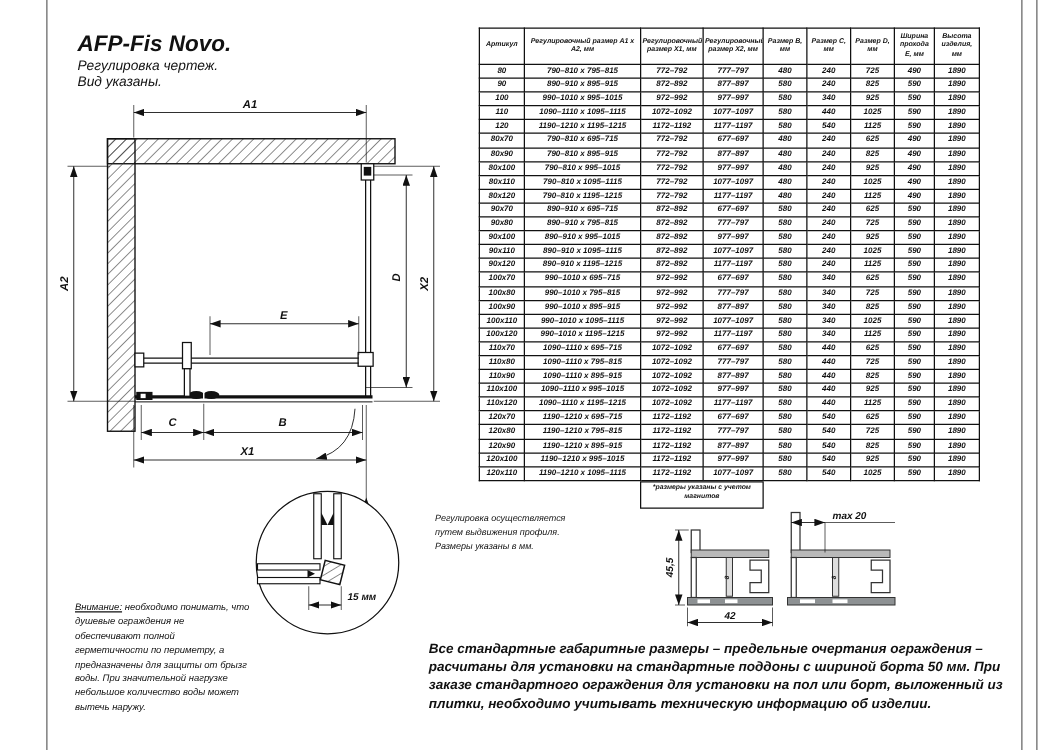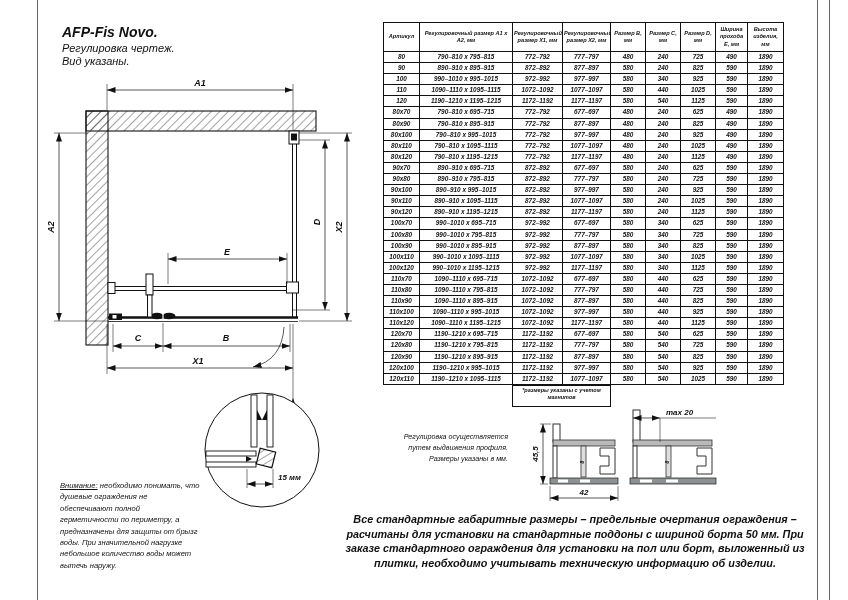--- a/index.html
+++ b/index.html
@@ -3,49 +3,48 @@
 <meta charset="utf-8">
 <style>
   html,body{margin:0;padding:0;}
   body{
     width:848px;height:600px;position:relative;background:#fff;overflow:hidden;
     font-family:"Liberation Sans",sans-serif;color:#111;
   }
   .frame-line{position:absolute;top:0;bottom:0;width:1px;background:#666;}
   
   .title{position:absolute;left:62px;top:24px;font-style:italic;line-height:1.25;}
-  .title .t1{font-weight:bold;font-size:14px;}
+  .title .t1{font-weight:bold;font-size:18px;}
   .title .t2{font-size:11px;}
   
   .tblwrap{position:absolute;left:383px;top:22px;}
   table.sizes{border-collapse:collapse;table-layout:fixed;width:400px;}
   table.sizes th,table.sizes td{
     border:1px solid #111;font-style:italic;font-weight:bold;text-align:center;
     overflow:hidden;padding:0;
   }
   table.sizes th{font-size:5.6px;line-height:1.3;height:28px;padding:0 1px;}
   table.sizes td{font-size:6.4px;height:10.1px;line-height:10.1px;white-space:nowrap;}
   .footnote-box{
     position:absolute;left:512px;top:385px;width:97px;height:19px;border:1px solid #111;
     font:bold italic 5.5px/1.35 "Liberation Sans",sans-serif;text-align:center;
     white-space:pre-line;padding-top:1px;background:#fff;
   }
   
   .adjust-note{
-    position:absolute;left:348px;top:432px;width:160px;
-    font:italic 7.2px/1.5 "Liberation Sans",sans-serif;white-space:pre-line;text-align:right;
+    position:absolute;left:348px;top:410px;width:160px;
+    font:italic 7.2px/1.5 "Liberation Sans",sans-serif;white-space:pre-line;
   }
   .warning{
     position:absolute;left:60px;top:480px;width:140px;
     font:italic 7.6px/1.5 "Liberation Sans",sans-serif;
   }
   .footer-note{
-    position:absolute;left:328px;top:512px;width:494px;
+    position:absolute;left:343px;top:512px;width:494px;
     font:bold italic 10.8px/1.35 "Liberation Sans",sans-serif;
-    text-align:center;
   }
   
   .ln{stroke:#111;stroke-width:1;}
   .dim{stroke:#111;stroke-width:0.7;fill:none;}
   .ext{stroke:#111;stroke-width:0.55;}
   .wall{fill:url(#hatch);stroke:#111;stroke-width:1.1;}
   .dlab{font:bold italic 9px "Liberation Sans",sans-serif;fill:#111;}
   .dlab2{font:bold italic 8px "Liberation Sans",sans-serif;fill:#111;}
   .glab{font:bold italic 5px "Liberation Sans",sans-serif;fill:#111;}
   .pf{fill:#fff;stroke:#333;stroke-width:1;}

